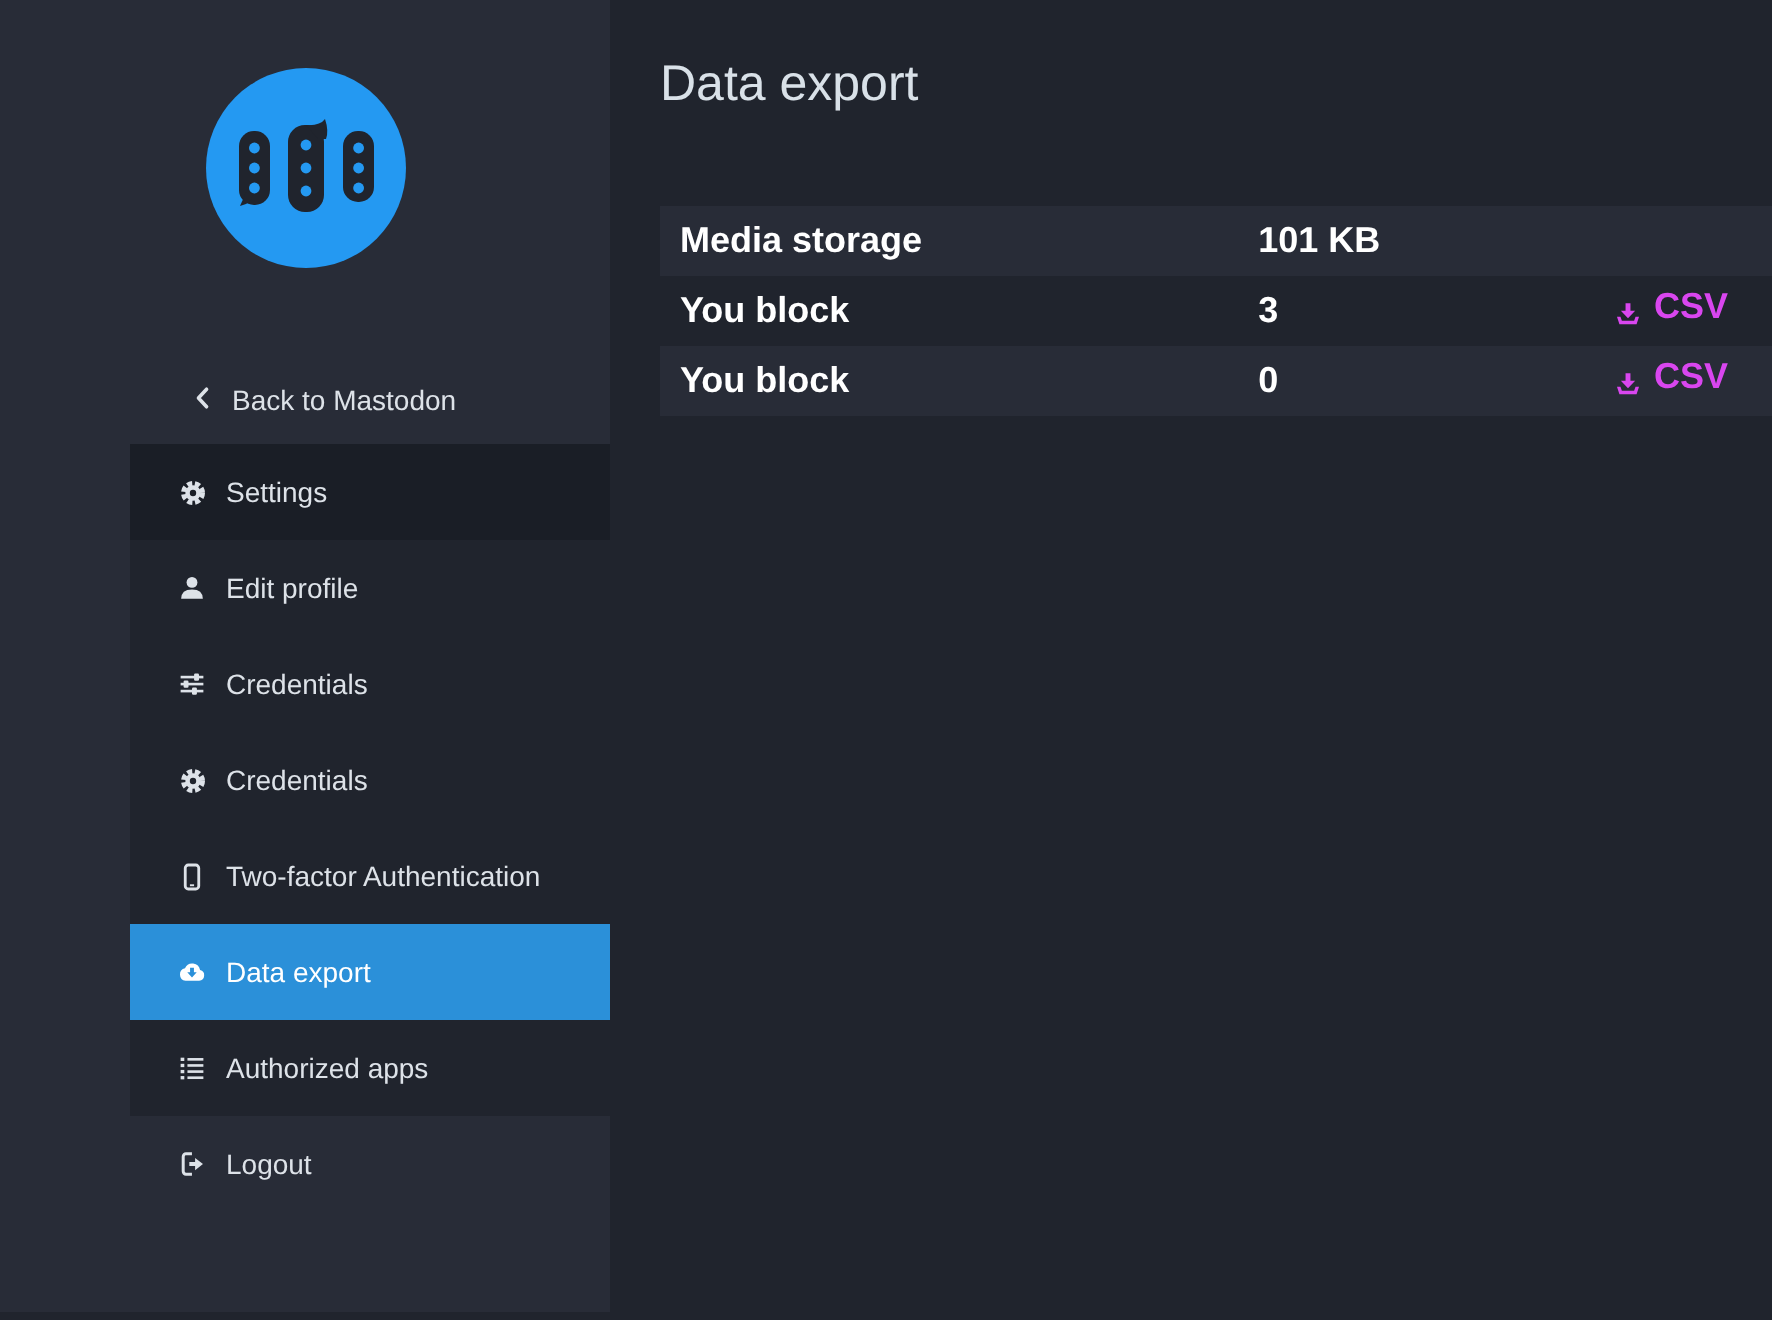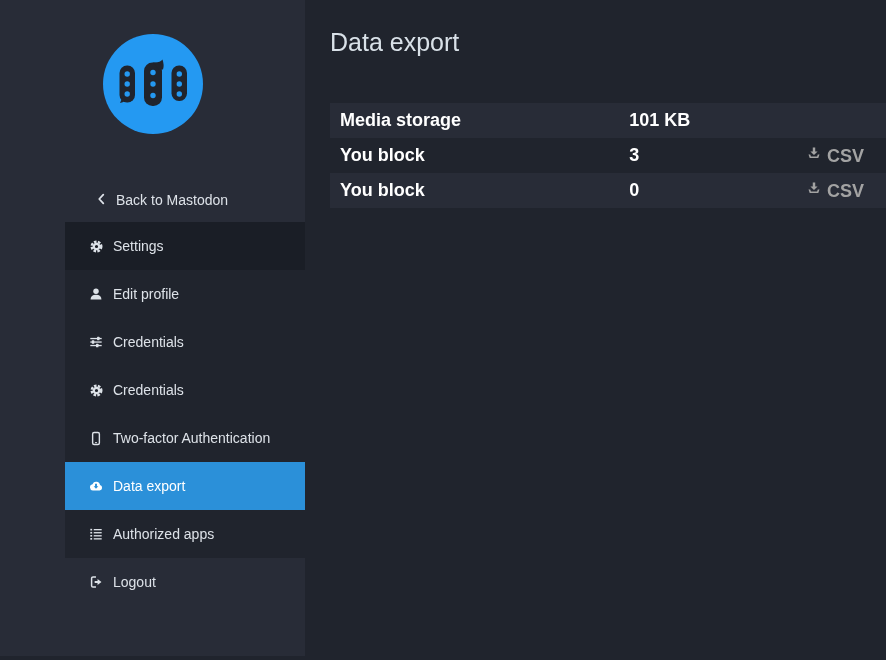--- a/index.html
+++ b/index.html
@@ -64,22 +64,22 @@
     border-collapse: collapse;
   }
   .export-table td {
     height: 35px;
     padding: 0 10px;
     font-size: 18px; font-weight: 700; color: #fff;
     vertical-align: middle;
   }
   .export-table tr.odd td { background: #282c37; }
   .csv-link {
-    display: inline-flex; align-items: flex-start; gap: 6px;
-    color: #a3a3a3; text-decoration: none; cursor: pointer;
+    display: inline-flex; align-items: flex-end; gap: 6px;
+    color: #d946ef; text-decoration: none; cursor: pointer;
   }
   .csv-link svg { display: block; }
 </style>
 </head>
 <body>
 
 <div class="app">
 
   <div class="sidebar">
 

